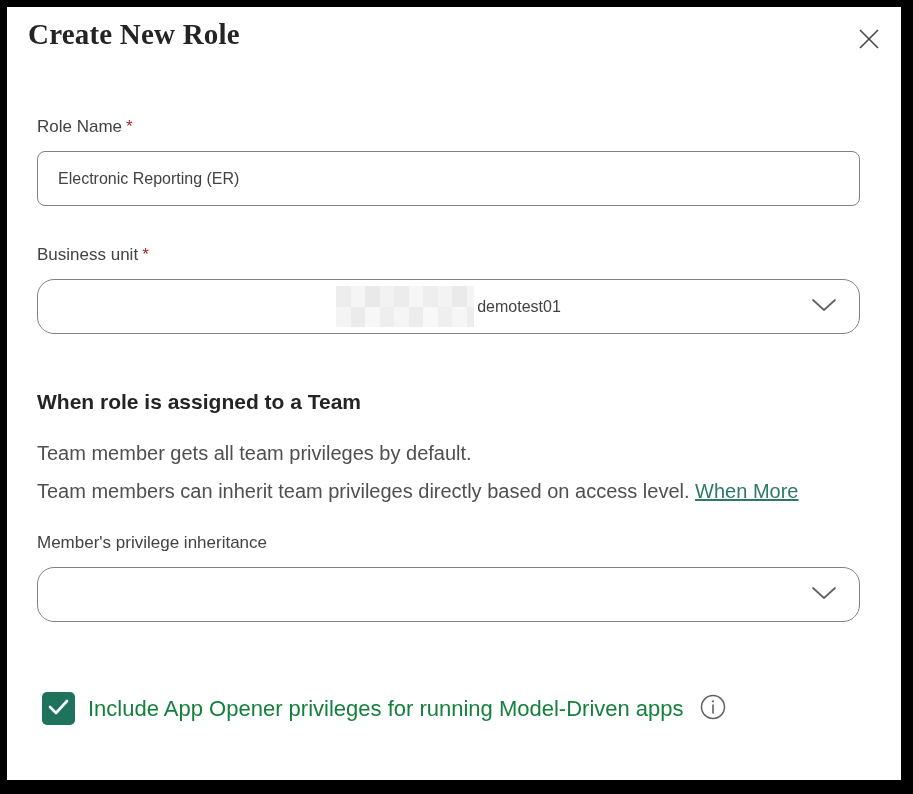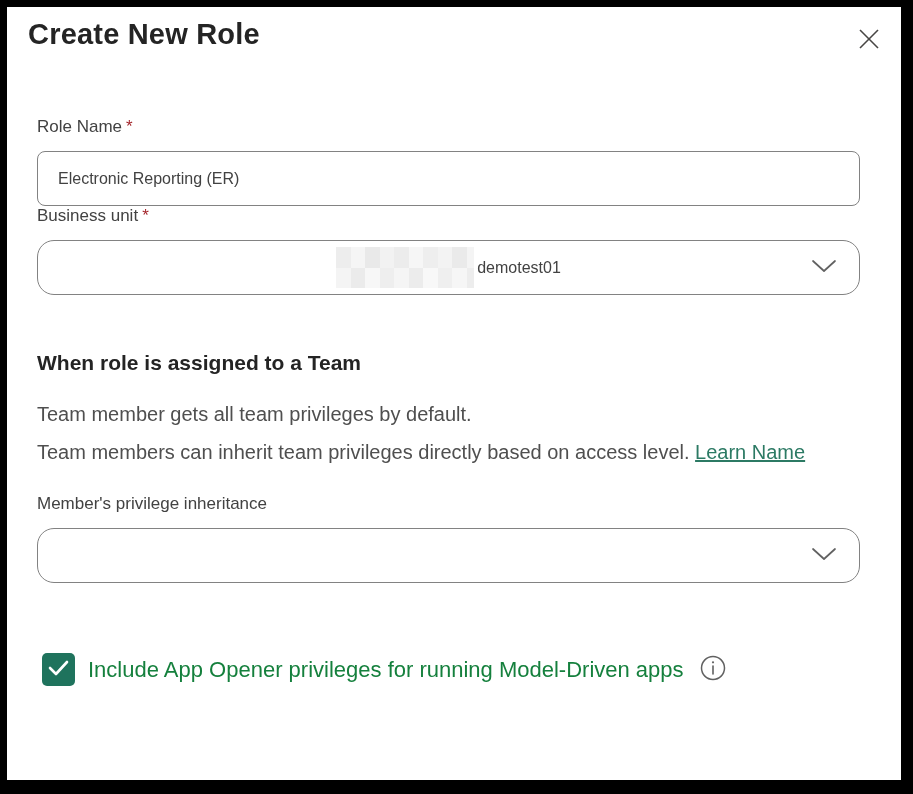--- a/index.html
+++ b/index.html
@@ -20,20 +20,21 @@
     width: 894px; height: 773px;
     background: #ffffff;
     overflow: hidden;
   }
   
   .header {
     display: flex;
     justify-content: space-between;
     align-items: flex-start;
     padding: 11px 12px 0 21px;
+    font-family: Liberation Serif, serif;
   }
   .title {
     font-size: 29px;
     font-weight: 600;
     color: #242424;
     letter-spacing: 0.2px;
   }
   .close-btn {
     width: 40px; height: 40px;
     display: flex; align-items: center; justify-content: center;
@@ -41,21 +42,21 @@
     margin-top: 2px;
   }
   
   .content { padding: 0 0 0 30px; }
   .field-label {
     font-size: 17px;
     color: #424242;
   }
   .required { color: #a4262c; margin-left: 4px; }
   .label-role { margin-top: 57px; }
-  .label-bu { }
+  .label-bu { margin-top: 39px; }
   .text-input {
     margin-top: 14px;
     width: 823px; height: 55px;
     border: 1.5px solid #828282;
     border-radius: 8px;
     display: flex; align-items: center;
     padding: 0 20px;
     font-size: 16px; color: #424242;
     background: #fff;
     position: relative;
@@ -152,21 +153,21 @@
           <svg width="26" height="16" viewBox="0 0 26 16">
             <polyline points="2,3 13,13 24,3" fill="none" stroke="#616161" stroke-width="1.7" stroke-linecap="round" stroke-linejoin="round"></polyline>
           </svg>
         </span>
       </div>
 
       <div class="section-heading">When role is assigned to a Team</div>
       <div class="body-line1">Team member gets all team privileges by default.</div>
       <div class="body-line2">
         <span>Team members can inherit team privileges directly based on access level.</span>
-        <a class="learn-more">Learn Name</a>
+        <a class="learn-more">When More</a>
       </div>
 
       <div class="field-label label-inherit">Member's privilege inheritance</div>
       <div class="text-input dropdown">
         <span class="chevron">
           <svg width="26" height="16" viewBox="0 0 26 16">
             <polyline points="2,3 13,13 24,3" fill="none" stroke="#616161" stroke-width="1.7" stroke-linecap="round" stroke-linejoin="round"></polyline>
           </svg>
         </span>
       </div>

